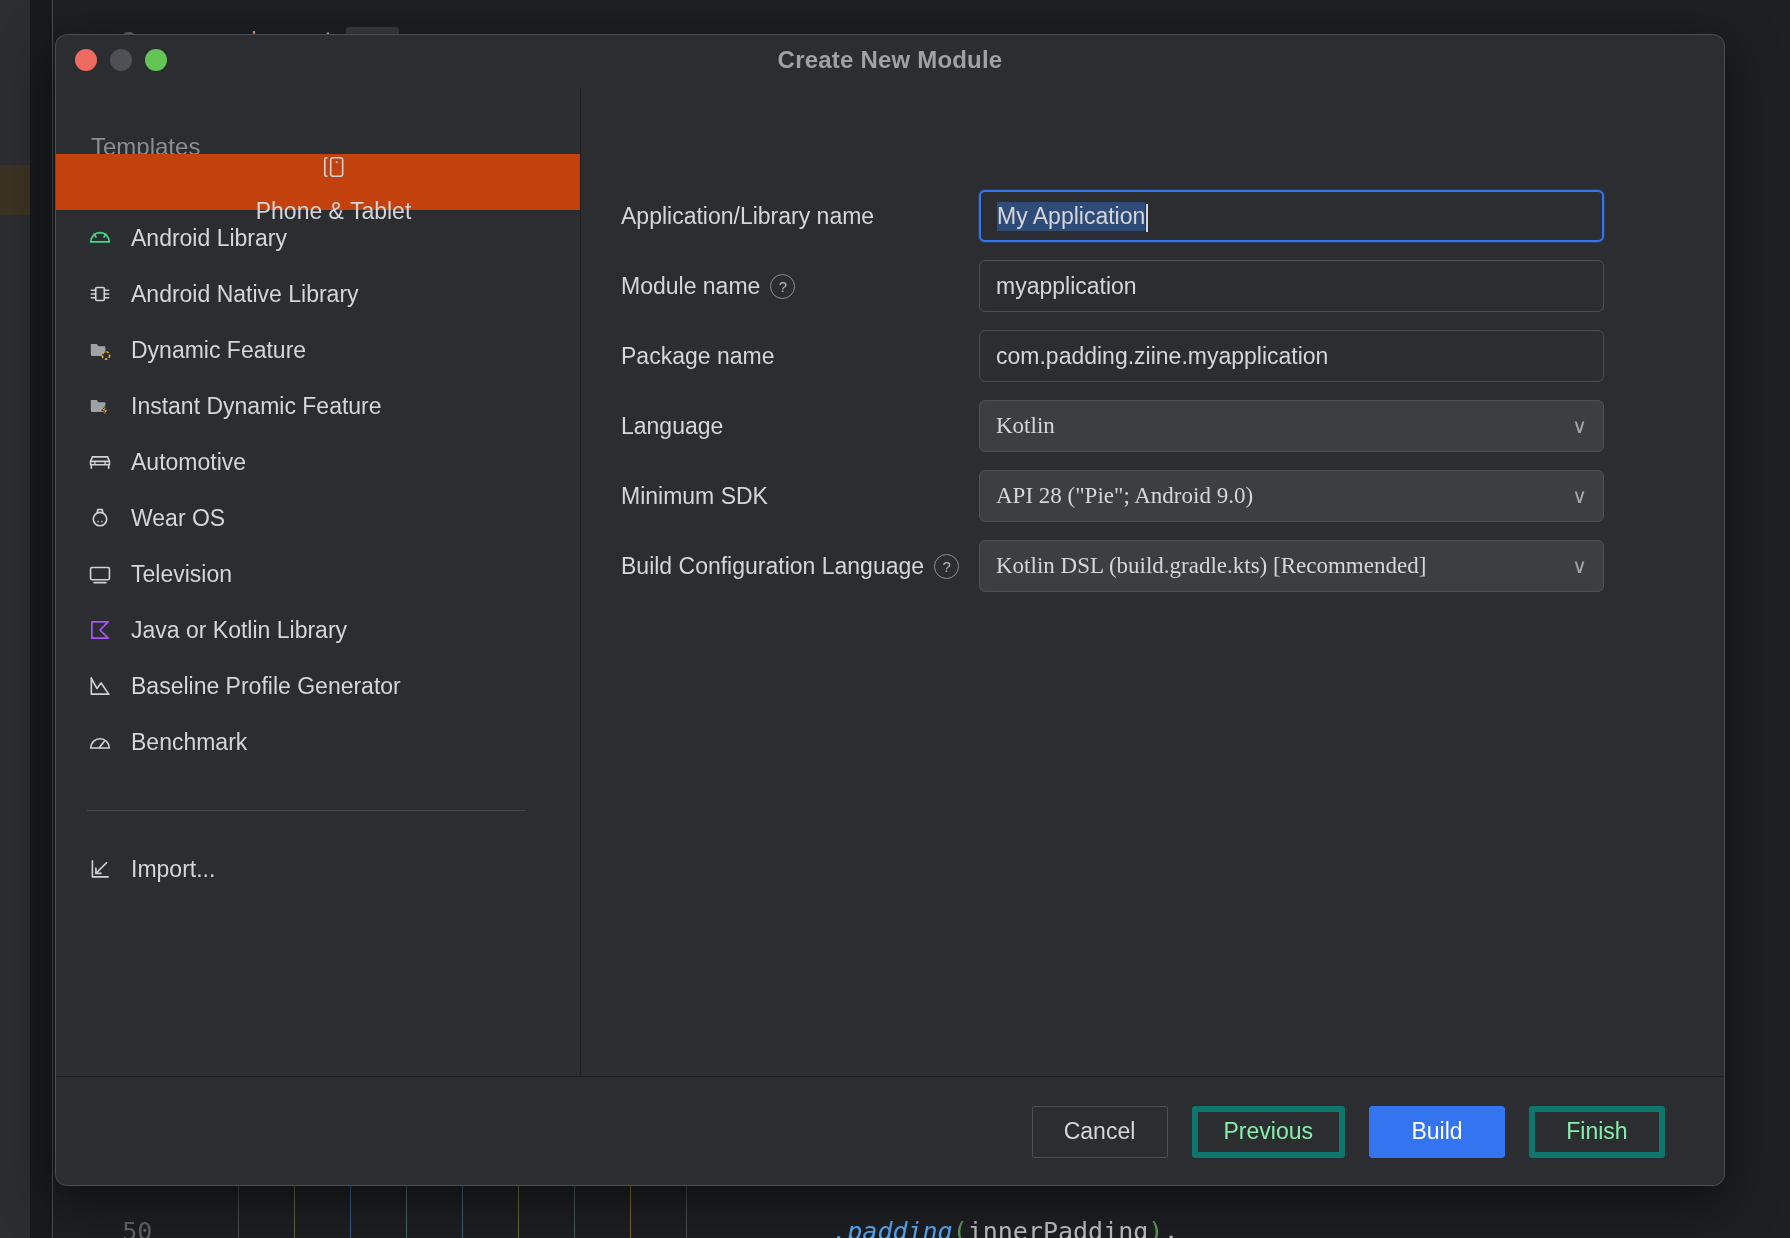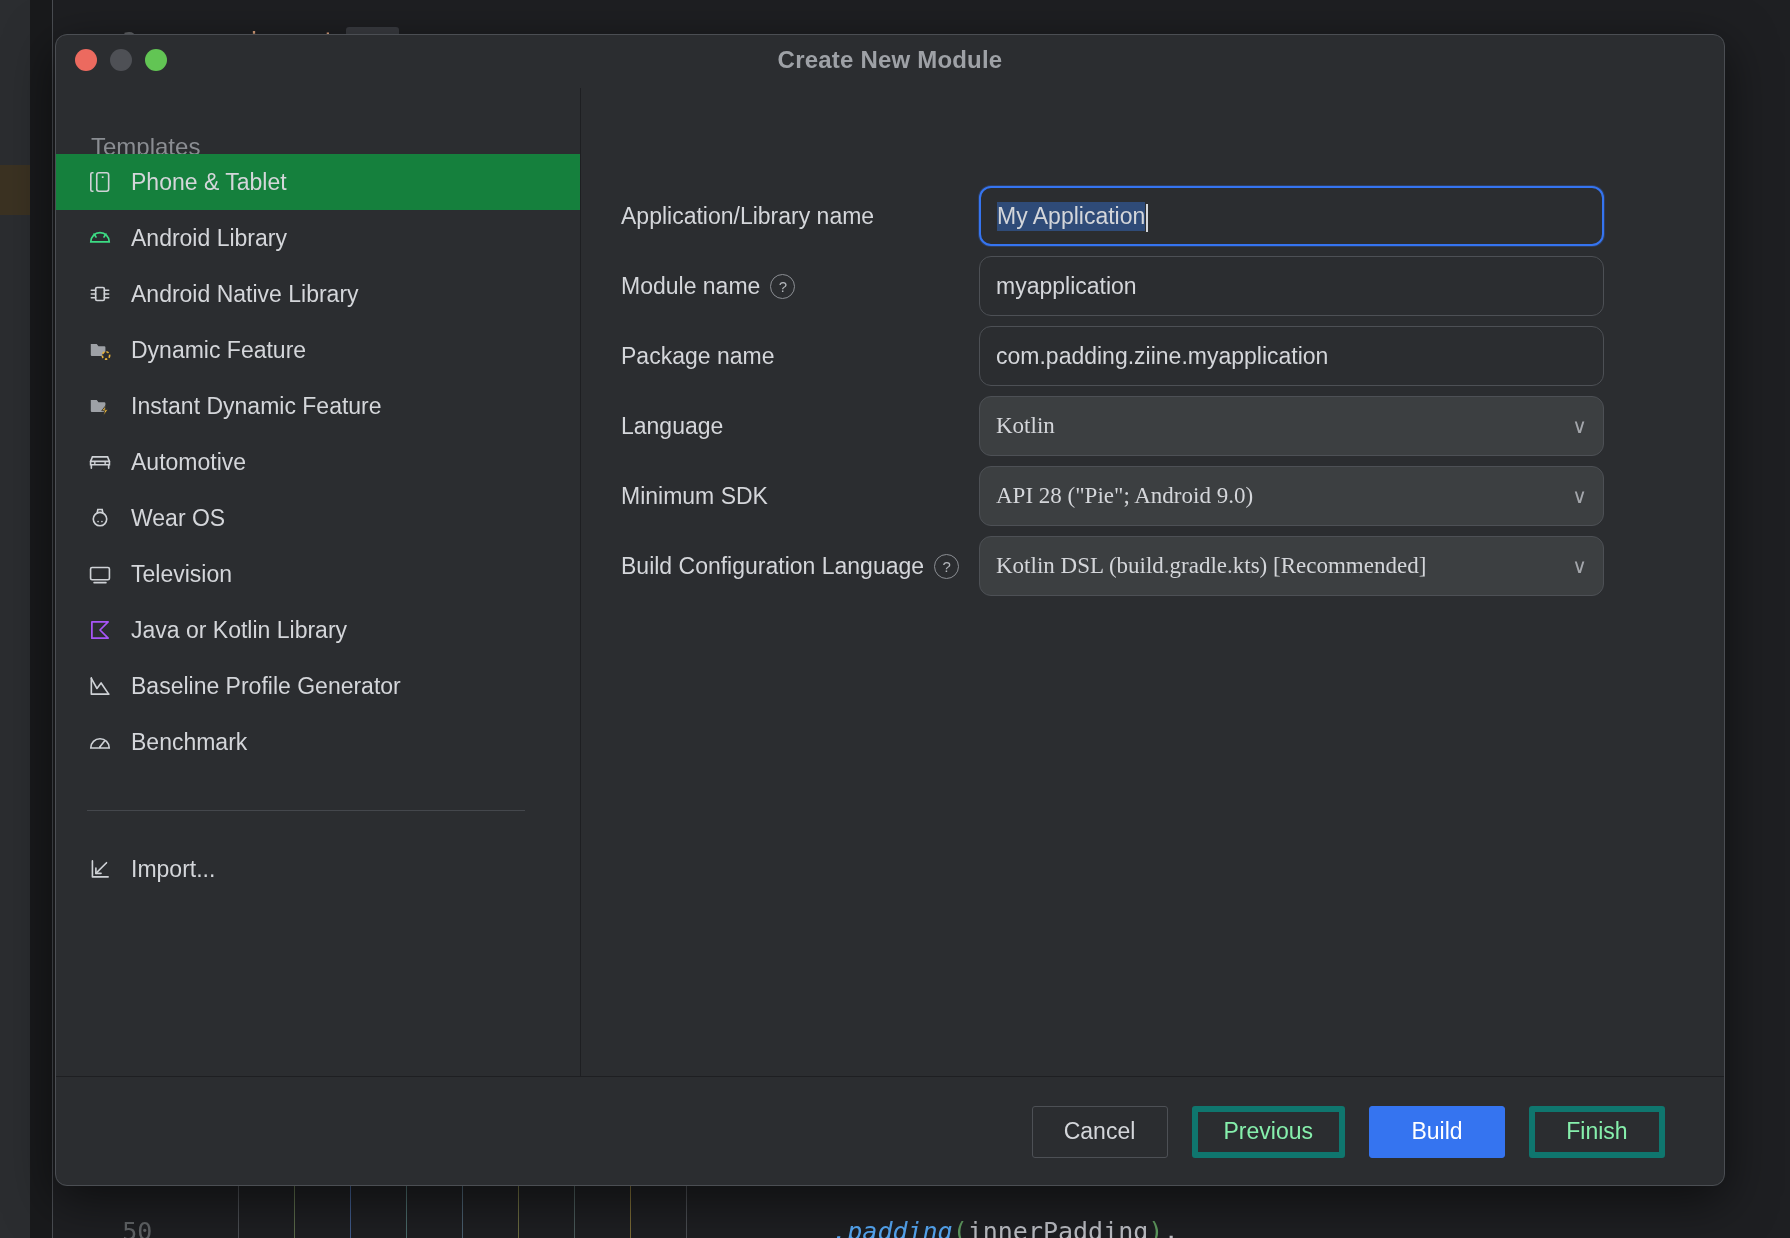--- a/index.html
+++ b/index.html
@@ -163,21 +163,21 @@
   .tmpl-item {
     display: flex;
     align-items: center;
     height: 56px;
     padding-left: 32px;
     gap: 18px;
     color: #d4d6da;
     font-size: 23px;
     cursor: default;
   }
-  .tmpl-item.selected { background: #15803d; }
+  .tmpl-item.selected { background: #c2410c; flex-direction: column; }
   .tmpl-icon {
     width: 26px; height: 26px;
     display: flex;
     align-items: center;
     justify-content: center;
     flex: 0 0 26px;
   }
   .tmpl-icon svg { display: block; }
   .sep-wrap { padding: 40px 0 0 0; }
   .sidebar-sep {
@@ -232,22 +232,22 @@
     border: 1.6px solid #8b8e93;
     color: #b3b6bb;
     font-size: 15px;
     line-height: 1;
     cursor: default;
   }
   .field {
     box-sizing: border-box;
     width: 625px;
     flex: 0 0 625px;
-    height: 60px;
-    border-radius: 12px;
+    height: 52px;
+    border-radius: 6px;
     display: flex;
     align-items: center;
     padding: 12px 16px;
     color: #d4d6da;
     font-size: 23px;
     position: relative;
   }
   .field.text {
     background: #2b2d30;
     border: 1px solid #4d5055;

